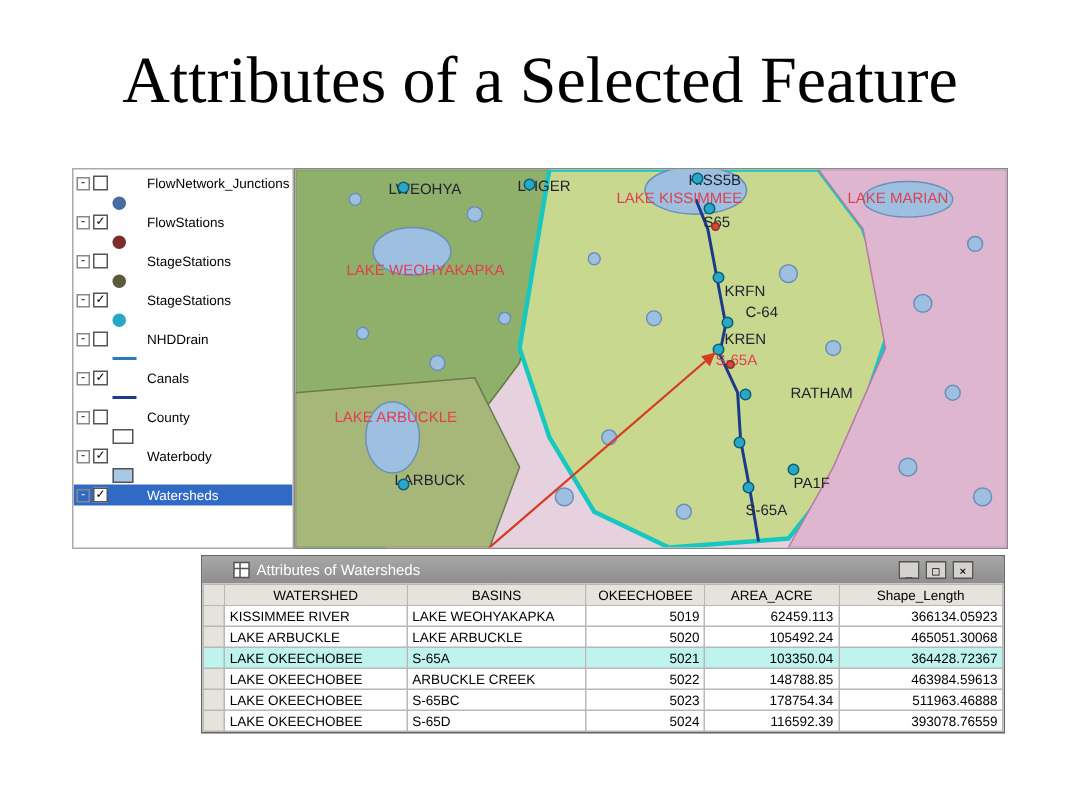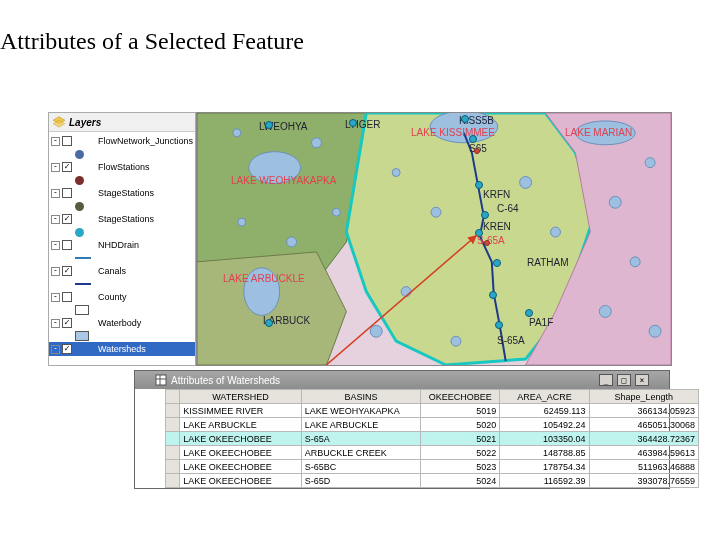--- a/index.html
+++ b/index.html
@@ -1,17 +1,17 @@
 <!DOCTYPE html>
 <html><head>
 <meta charset="utf-8">
 <style>
   * { box-sizing: border-box; margin: 0; padding: 0; }
   body { width: 720px; height: 540px; background: #fff; font-family: Arial, sans-serif; overflow: hidden; }
-  .slide-title { font-family: "Times New Roman", serif; font-size: 24px; text-align: left; padding: 28px 0 18px; color: #000; }
+  .slide-title { font-family: "Times New Roman", serif; font-size: 44px; text-align: center; padding: 28px 0 18px; color: #000; }
   .app-area { position: absolute; left: 48px; top: 112px; width: 624px; height: 380px; font-size: 10px; }
   
   .toc { position: absolute; left: 0; top: 0; width: 148px; height: 254px; background: #fff; border: 1px solid #aaa; overflow: hidden; }
   .toc-header { display: flex; align-items: center; gap: 3px; padding: 2px 3px; background: #f0f0f0; border-bottom: 1px solid #ccc; font-weight: bold; font-style: italic; font-size: 10px; }
   .toc-header svg { width: 14px; height: 14px; }
   .toc-body { padding: 2px 0; }
   .layer { display: flex; align-items: center; gap: 2px; padding: 1px 2px; font-size: 9px; line-height: 12px; }
   .expander { width: 9px; height: 9px; border: 1px solid #888; display: inline-flex; align-items: center; justify-content: center; font-size: 8px; line-height: 1; cursor: pointer; font-family: monospace; }
   .checkbox { width: 10px; height: 10px; border: 1px solid #555; background: #fff; display:inline-flex; align-items:center; justify-content:center; font-size:8px; cursor:pointer; }
   .checkbox.checked::after { content: "✓"; color:#000; }
@@ -28,44 +28,37 @@
   .ml.dark { color:#223; }
   .station { position:absolute; width:8px; height:8px; border-radius:50%; background:#2aa7c7; border:1px solid #0a5f77; transform:translate(-4px,-4px); }
   .junction { position:absolute; width:6px; height:6px; border-radius:50%; background:#d1493d; border:1px solid #8a2e26; transform:translate(-3px,-3px); }
   .arrow-svg { position:absolute; left:0; top:0; pointer-events:none; }
   
   .attr-window { position:absolute; left:86px; top:258px; width:536px; background:#ece9d8; border:1px solid #666; font-size:10px; }
   .attr-titlebar { display:flex; align-items:center; gap:4px; height:18px; padding:0 20px; background:linear-gradient(#a7a7a7,#8d8d8d); color:#fff; font-size:10px; }
   .attr-titlebar .spacer { flex:1; }
   .win-btn { width:14px; height:12px; background:#d6d3ce; border:1px solid #555; color:#000; display:flex; align-items:center; justify-content:center; font-size:8px; font-family:monospace; cursor:pointer; }
   .attr-grid { background:#fff; }
-  table { border-collapse:collapse; width:100%; table-layout:fixed;margin-left:30px; }
+  table { border-collapse:collapse; width:100%; table-layout:fixed; }
   th, td { border:1px solid #b8b8b8; padding:1px 3px; font-size:9px; height:14px; white-space:nowrap; overflow:hidden; }
   th { background:#e6e3dc; font-weight:normal; text-align:center; position:relative; }
   td { text-align:left; }
   td.num { text-align:right; }
   .rowhandle { width:14px; background:#e6e3dc; }
   tr.highlight td { background:#bff4ee; }
   col.c0 { width:14px; } col.c1 { width:120px; } col.c2 { width:118px; } col.c3 { width:78px; } col.c4 { width:88px; } col.c5 { width:108px; }
 </style>
 </head>
 <body>
 
 <div class="slide-title">Attributes of a Selected Feature</div>
 
 <div class="app-area">
 
   <div class="toc">
-    <div class="toc-header">
-      <svg viewBox="0 0 24 24">
-          <polygon points="12,3 22,9 12,15 2,9" fill="#f2c94c" stroke="#b58b1a"></polygon>
-          <polygon points="12,9 22,15 12,21 2,15" fill="#f2c94c" stroke="#b58b1a" opacity="0.7"></polygon>
-        </svg>
-      <span>Layers</span>
-    </div>
     <div class="toc-body" id="toc-body">
         <div class="layer">
           <span class="expander">-</span>
           <span class="checkbox"></span>
           <span class="layer-name">FlowNetwork_Junctions</span>
         </div>
         <div class="symbol-row">
           <span class="sym-circle" style="background:#4a6aa3"></span>
         </div>
         <div class="layer">

